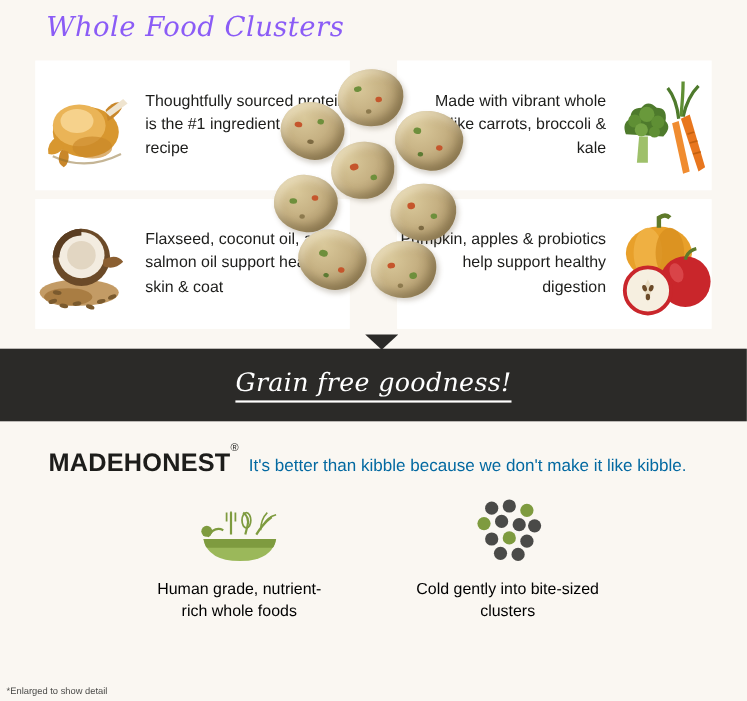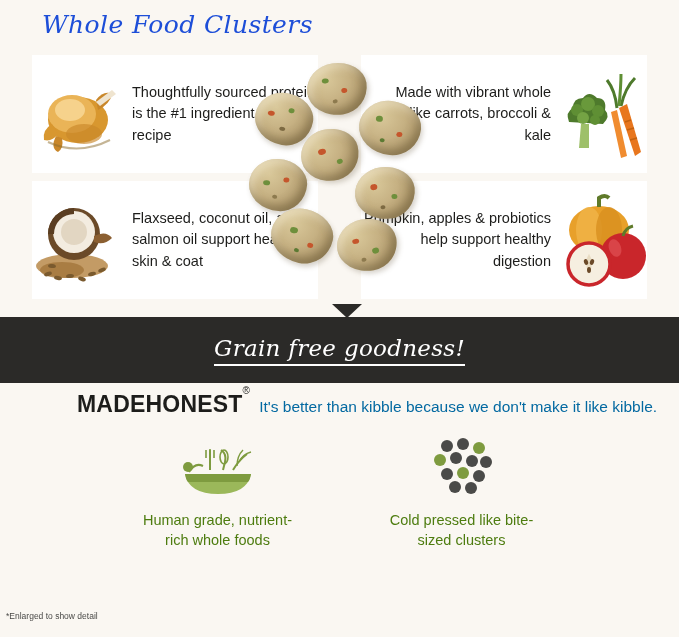--- a/index.html
+++ b/index.html
@@ -16,21 +16,21 @@
   }
 
   
   .top {
     padding: 10px 0 0 40px;
   }
   .script-title {
     font-family: "DejaVu Serif", serif;
     font-style: italic;
     font-size: 25px;
-    color: #1d4ed8;
+    color: #8b5cf6;
     letter-spacing: 0.4px;
     margin: 0 0 4px 2px;
     font-weight: 500;
   }
   .main-title {
     font-family: "Liberation Sans", sans-serif;
     font-size: 26px;
     font-weight: bold;
     letter-spacing: 0.4px;
     color: #1d1d1b;
@@ -119,22 +119,21 @@
     font-size: 23px;
     border-bottom: 2px solid #ffffff;
     padding-bottom: 3px;
     letter-spacing: 0.3px;
   }
 
   
   .brand-row {
     display: flex;
     align-items: baseline;
-    padding: 8px 0 0 44px;
-    margin-left: 33px;
+    padding: 24px 0 0 44px;
   }
   .brand {
     font-size: 23px;
     font-weight: bold;
     letter-spacing: 0.2px;
     color: #1d1d1b;
     position: relative;
   }
   .brand sup {
     font-size: 10px;
@@ -160,28 +159,28 @@
   .step-icon {
     height: 62px;
     display: flex;
     align-items: flex-end;
     justify-content: center;
     margin-bottom: 12px;
   }
   .step-label {
     font-size: 14.5px;
     line-height: 1.4;
-    color: #4d7c0f;
+    color: #000000;
   }
 
   
   .footnote {
     position: absolute;
     left: 6px;
-    bottom: 16px;
+    bottom: 4px;
     font-size: 8.5px;
     color: #4a4a48;
     text-align: center;
   }
 </style>
 </head>
 <body>
 
 <div class="top">
   <div class="script-title">Whole Food Clusters</div>
@@ -366,18 +365,18 @@
           <circle cx="65" cy="25" r="6" fill="#4a4a48"></circle>
           <circle cx="79" cy="26" r="6" fill="#4a4a48"></circle>
           <circle cx="40" cy="38" r="6" fill="#4a4a48"></circle>
           <circle cx="56" cy="37" r="6" fill="#7e9b3f"></circle>
           <circle cx="72" cy="40" r="6" fill="#4a4a48"></circle>
           <circle cx="48" cy="51" r="6" fill="#4a4a48"></circle>
           <circle cx="64" cy="52" r="6" fill="#4a4a48"></circle>
         </g>
       </svg>
     </div>
-    <div class="step-label">Cold pressed like bite-sized clusters</div>
+    <div class="step-label">Cold gently into bite-sized clusters</div>
   </div>
 
 </div>
 
 <div class="footnote">*Enlarged to show detail</div>
 
 </body></html>

